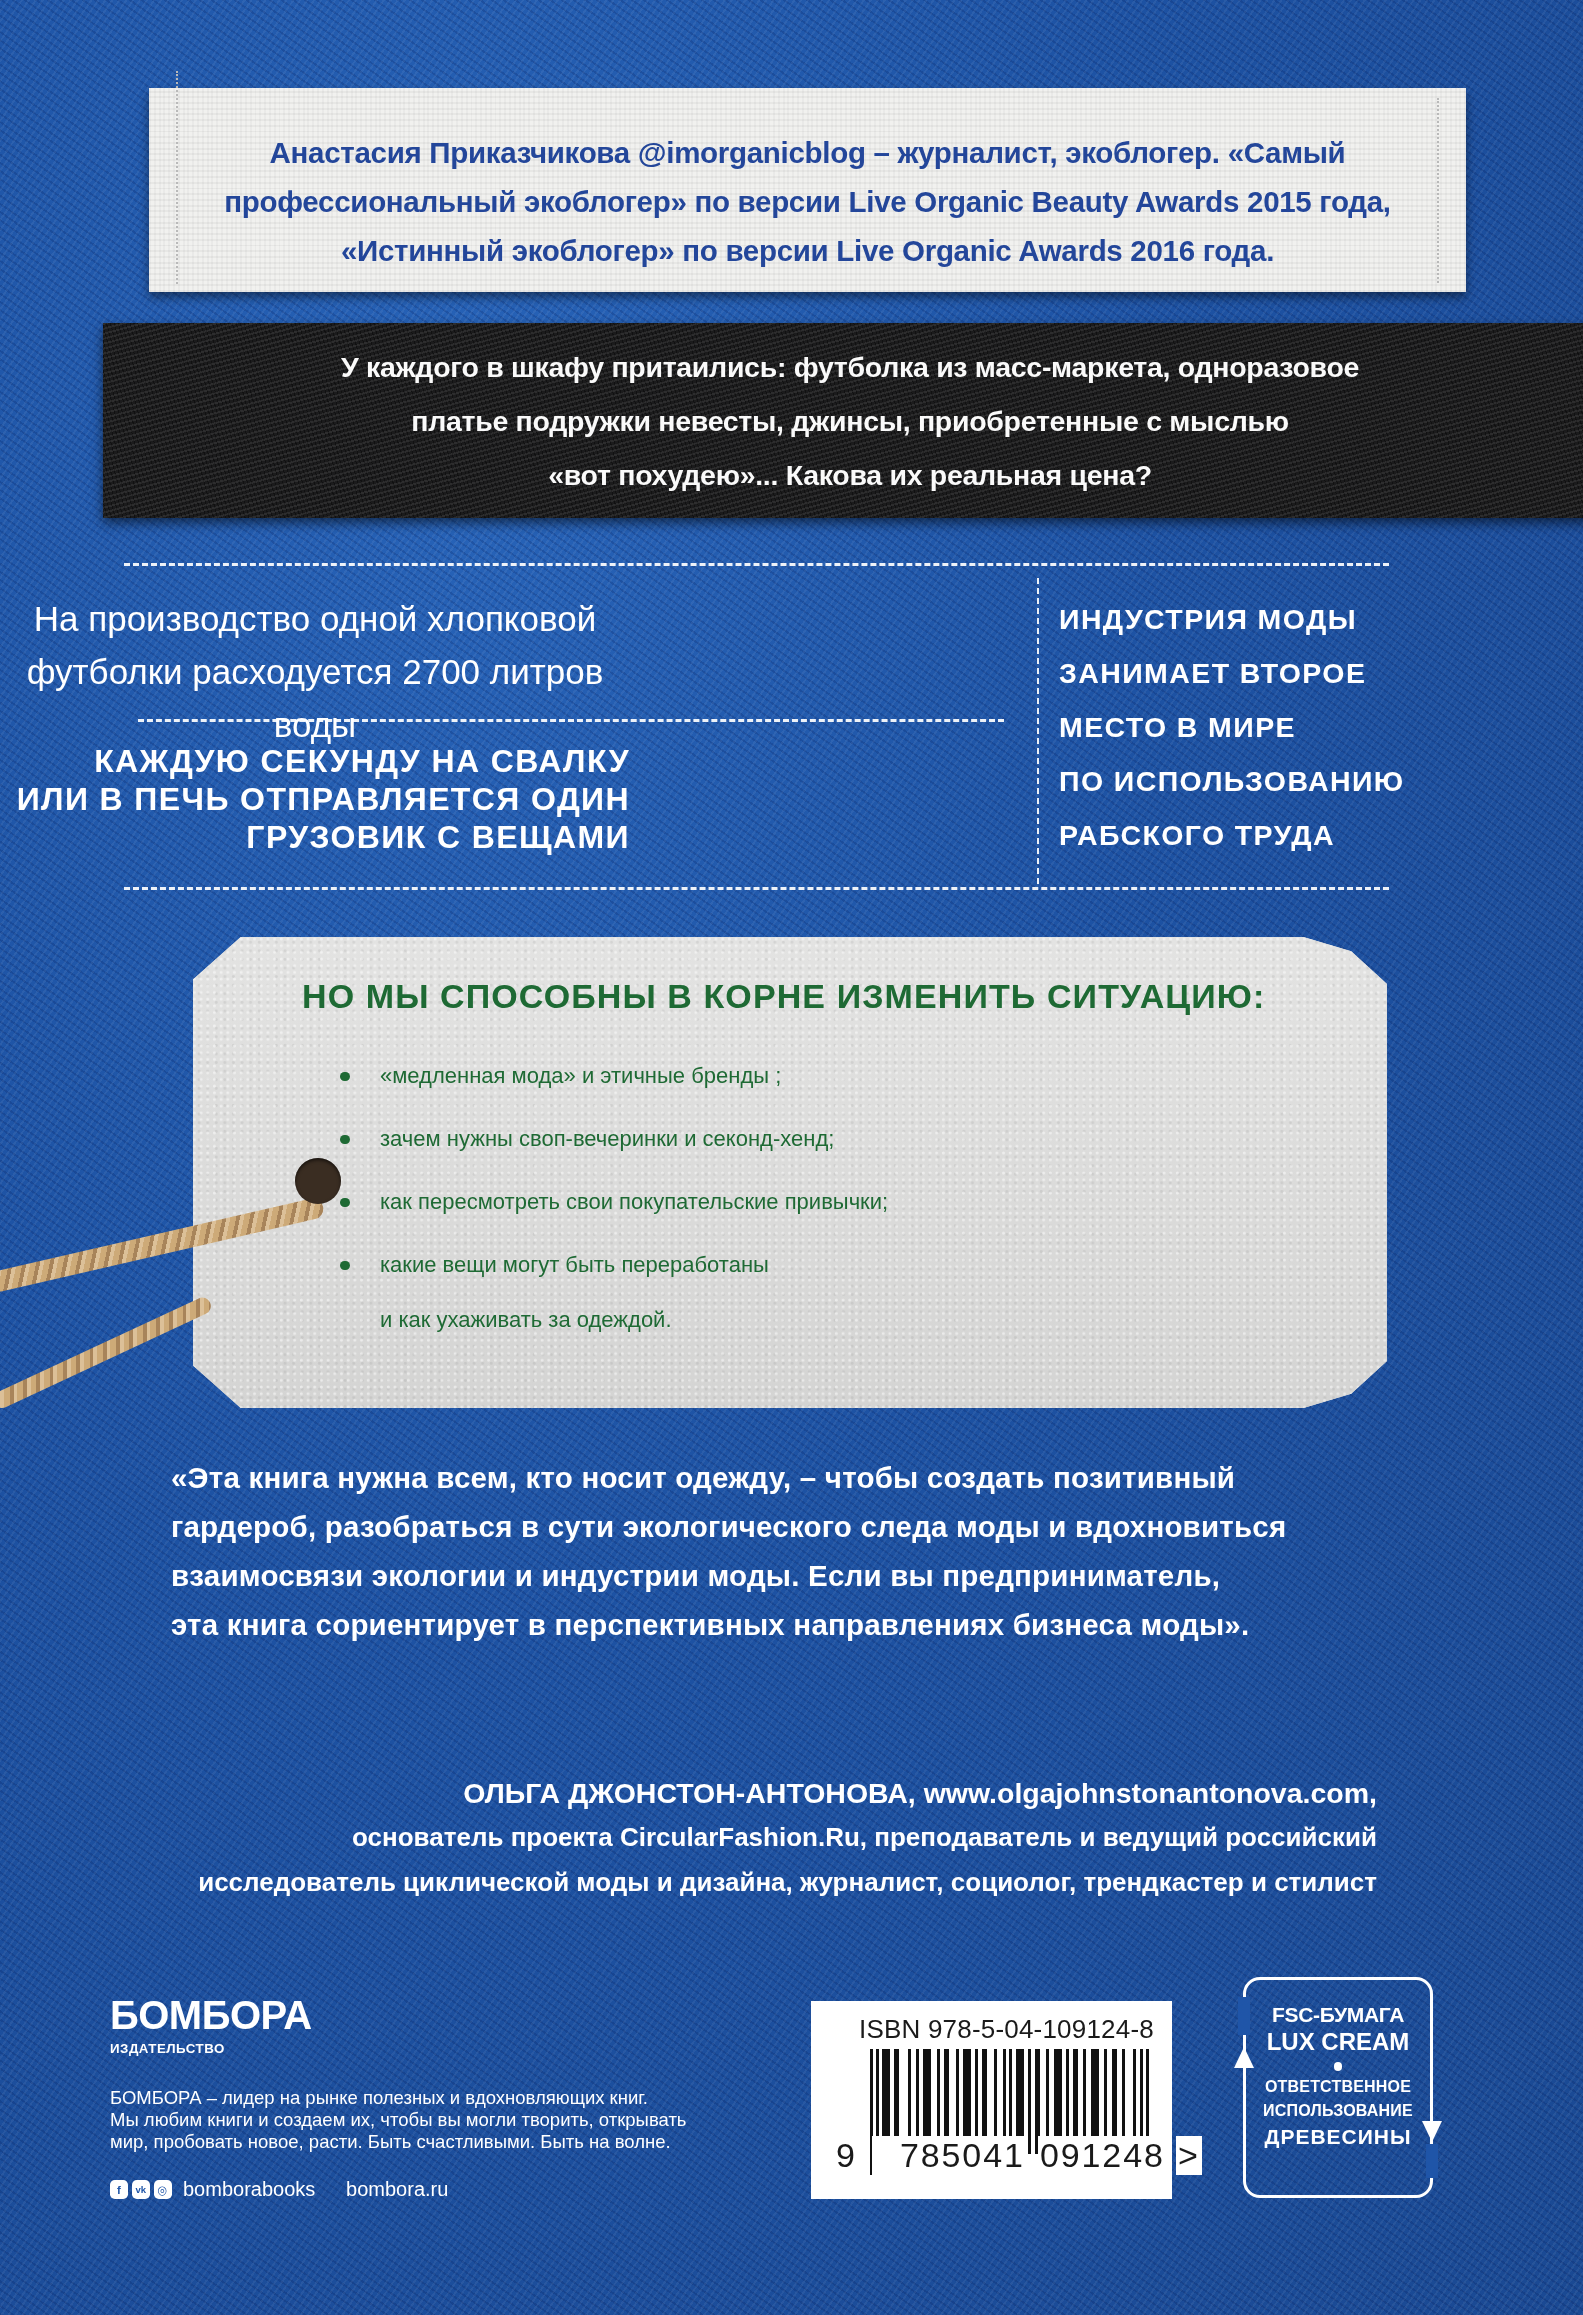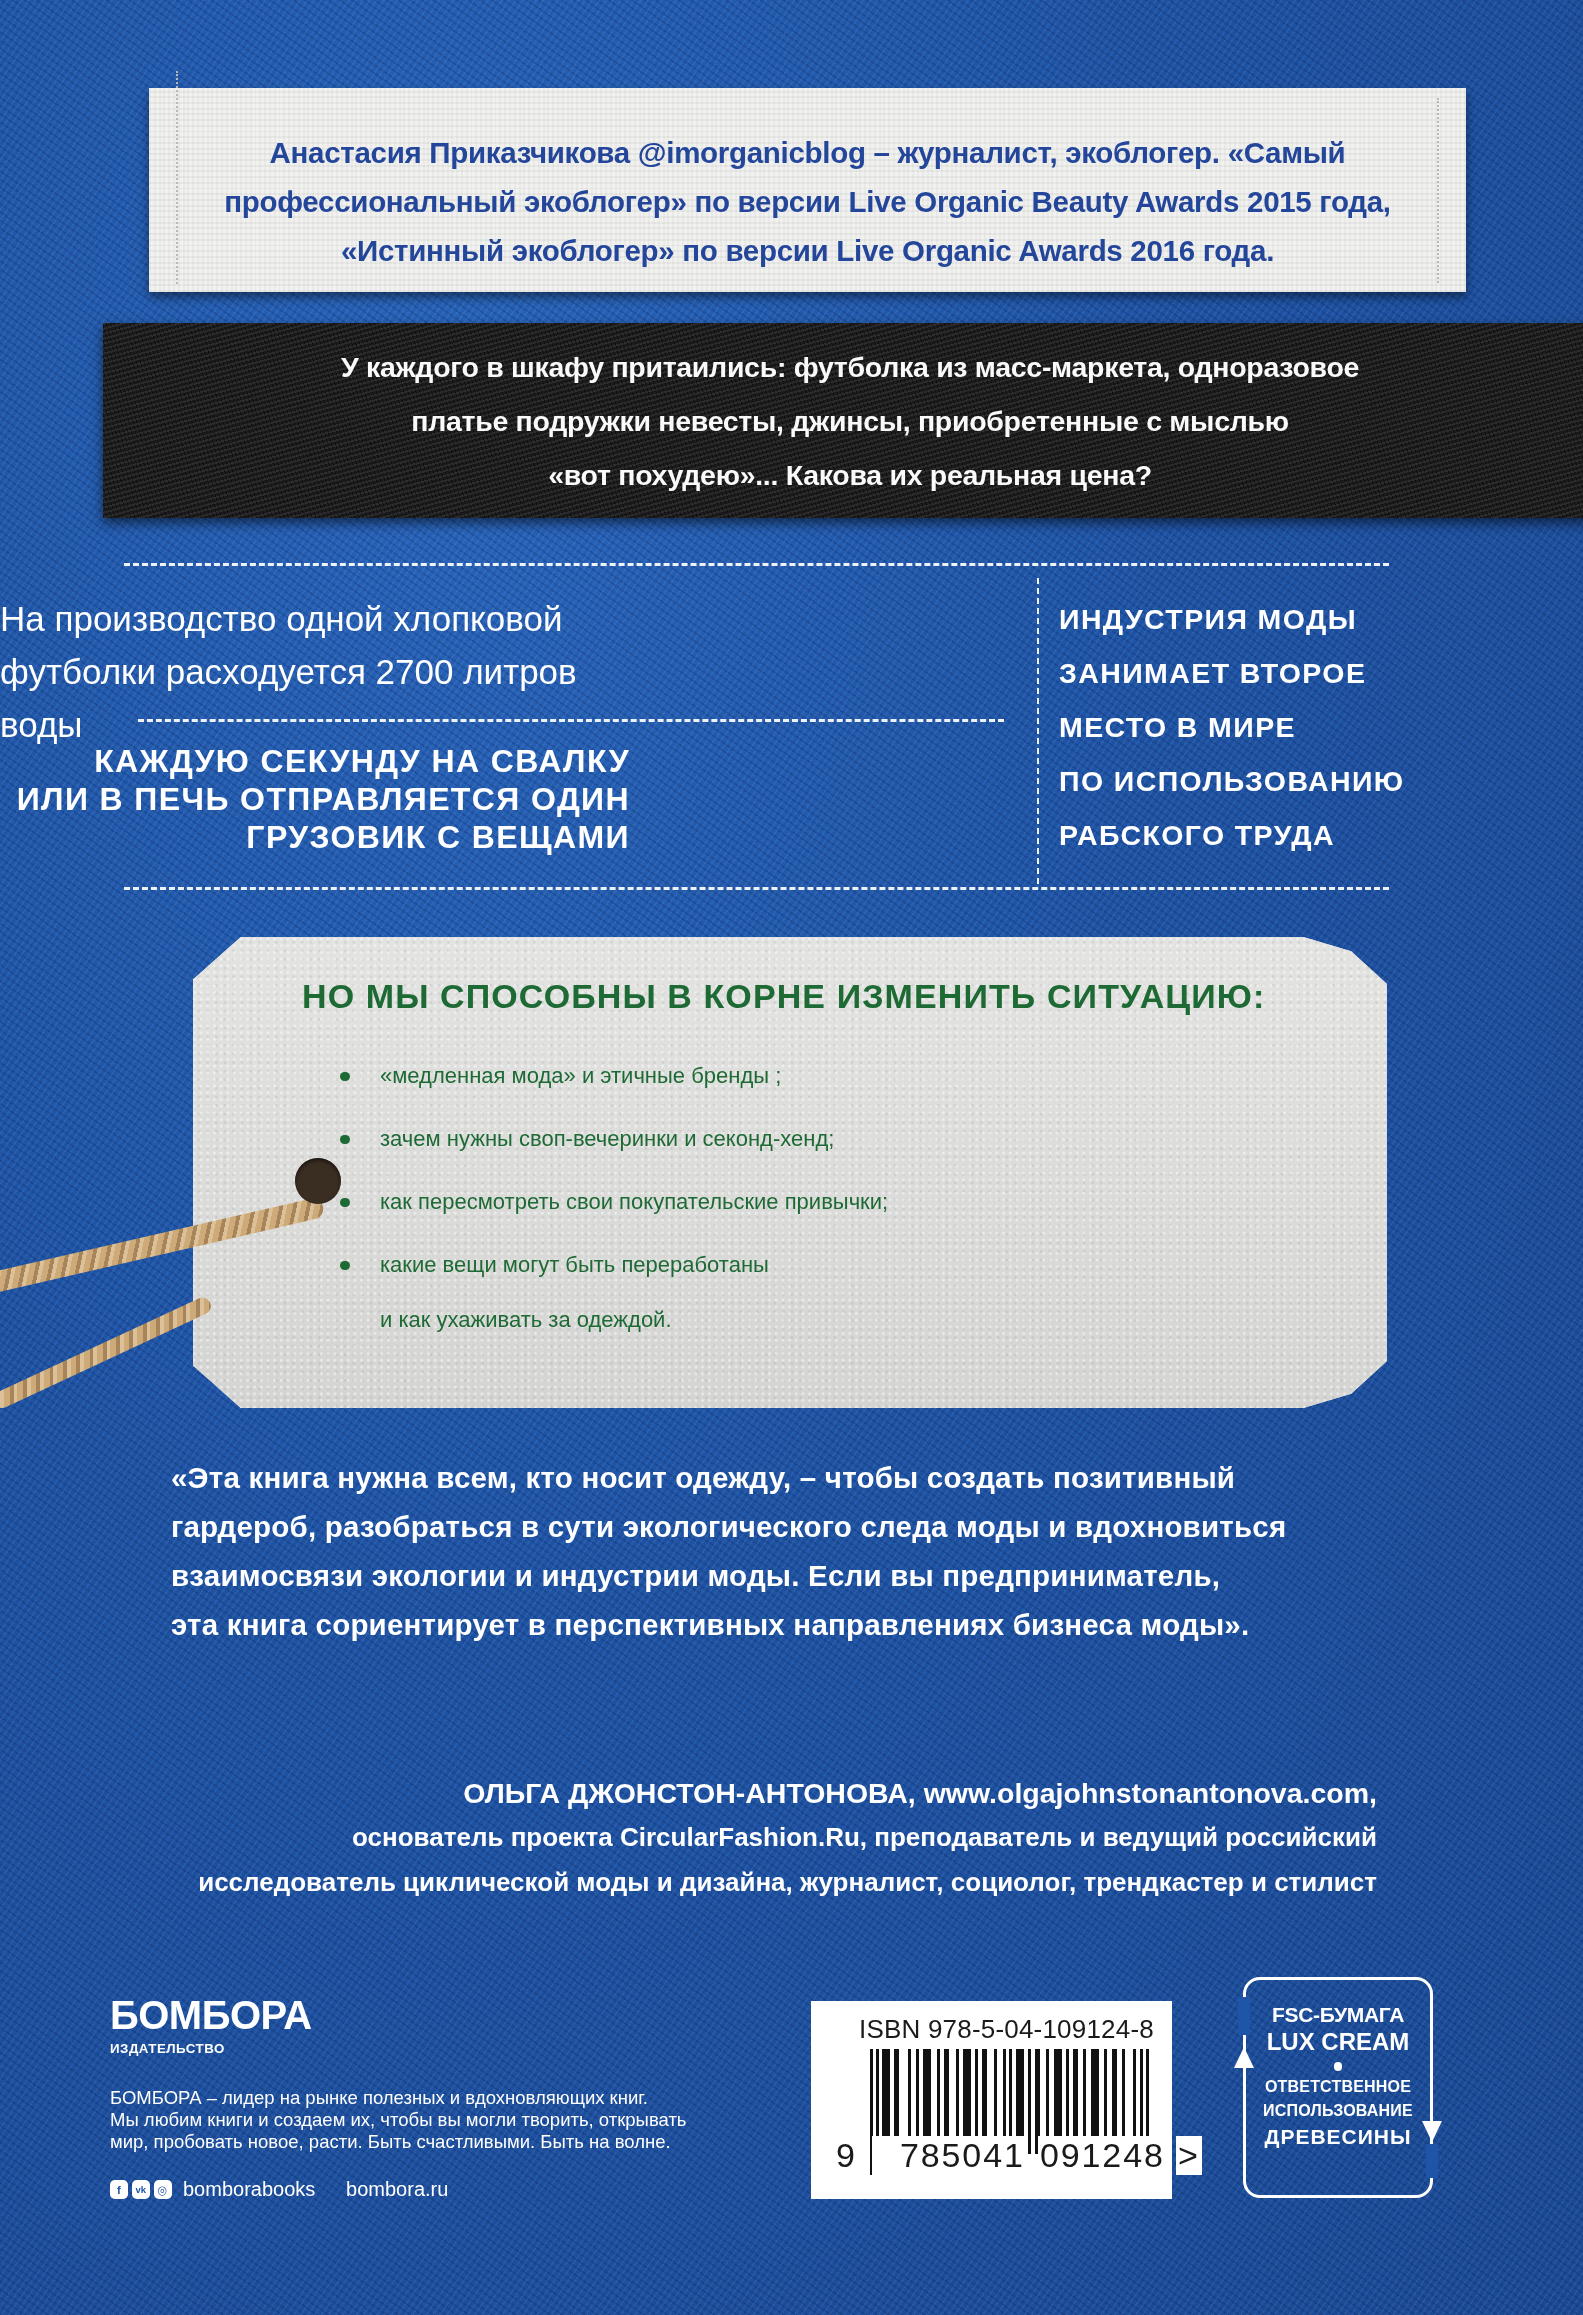--- a/index.html
+++ b/index.html
@@ -46,21 +46,21 @@
     box-shadow: 0 5.7px 11.4px rgba(0,0,0,0.55);
     text-align: center;
     padding-top: 17px;
   }
   .label-black p { color: #fafafa; font-weight: bold; font-size: 28.5px; line-height: 54px; letter-spacing: -0.3px; }
 
   
   .stitch-h { height: 0; border-top: 3.8px dashed rgba(255,255,255,0.92); }
   .stitch-v { width: 0; border-left: 2.9px dashed rgba(255,255,255,0.92); }
 
-  .fact1 { right: 954px; top: 592px; text-align: left; font-size: 35px; line-height: 53px; color: #fff; }
+  .fact1 { right: 954px; top: 592px; text-align: center; font-size: 35px; line-height: 53px; color: #fff; }
   .fact2 { right: 954px; top: 742px; text-align: right; font-size: 32px; line-height: 38px; font-weight: bold; color: #fff; letter-spacing: 1.4px; }
   .fact3 { left: 1059px; top: 592px; font-size: 28.5px; line-height: 54px; font-weight: bold; color: #fff; letter-spacing: 1.4px; }
 
   
   .tag {
     left: 193px; top: 937px; width: 1194px; height: 471px;
     background-color: #dedede;
     background-image:
       radial-gradient(circle at 20% 30%, rgba(255,255,255,0.5) 0 1px, rgba(0,0,0,0) 1.9px),
       radial-gradient(circle at 70% 60%, rgba(120,120,120,0.15) 0 1px, rgba(0,0,0,0) 1.9px),

